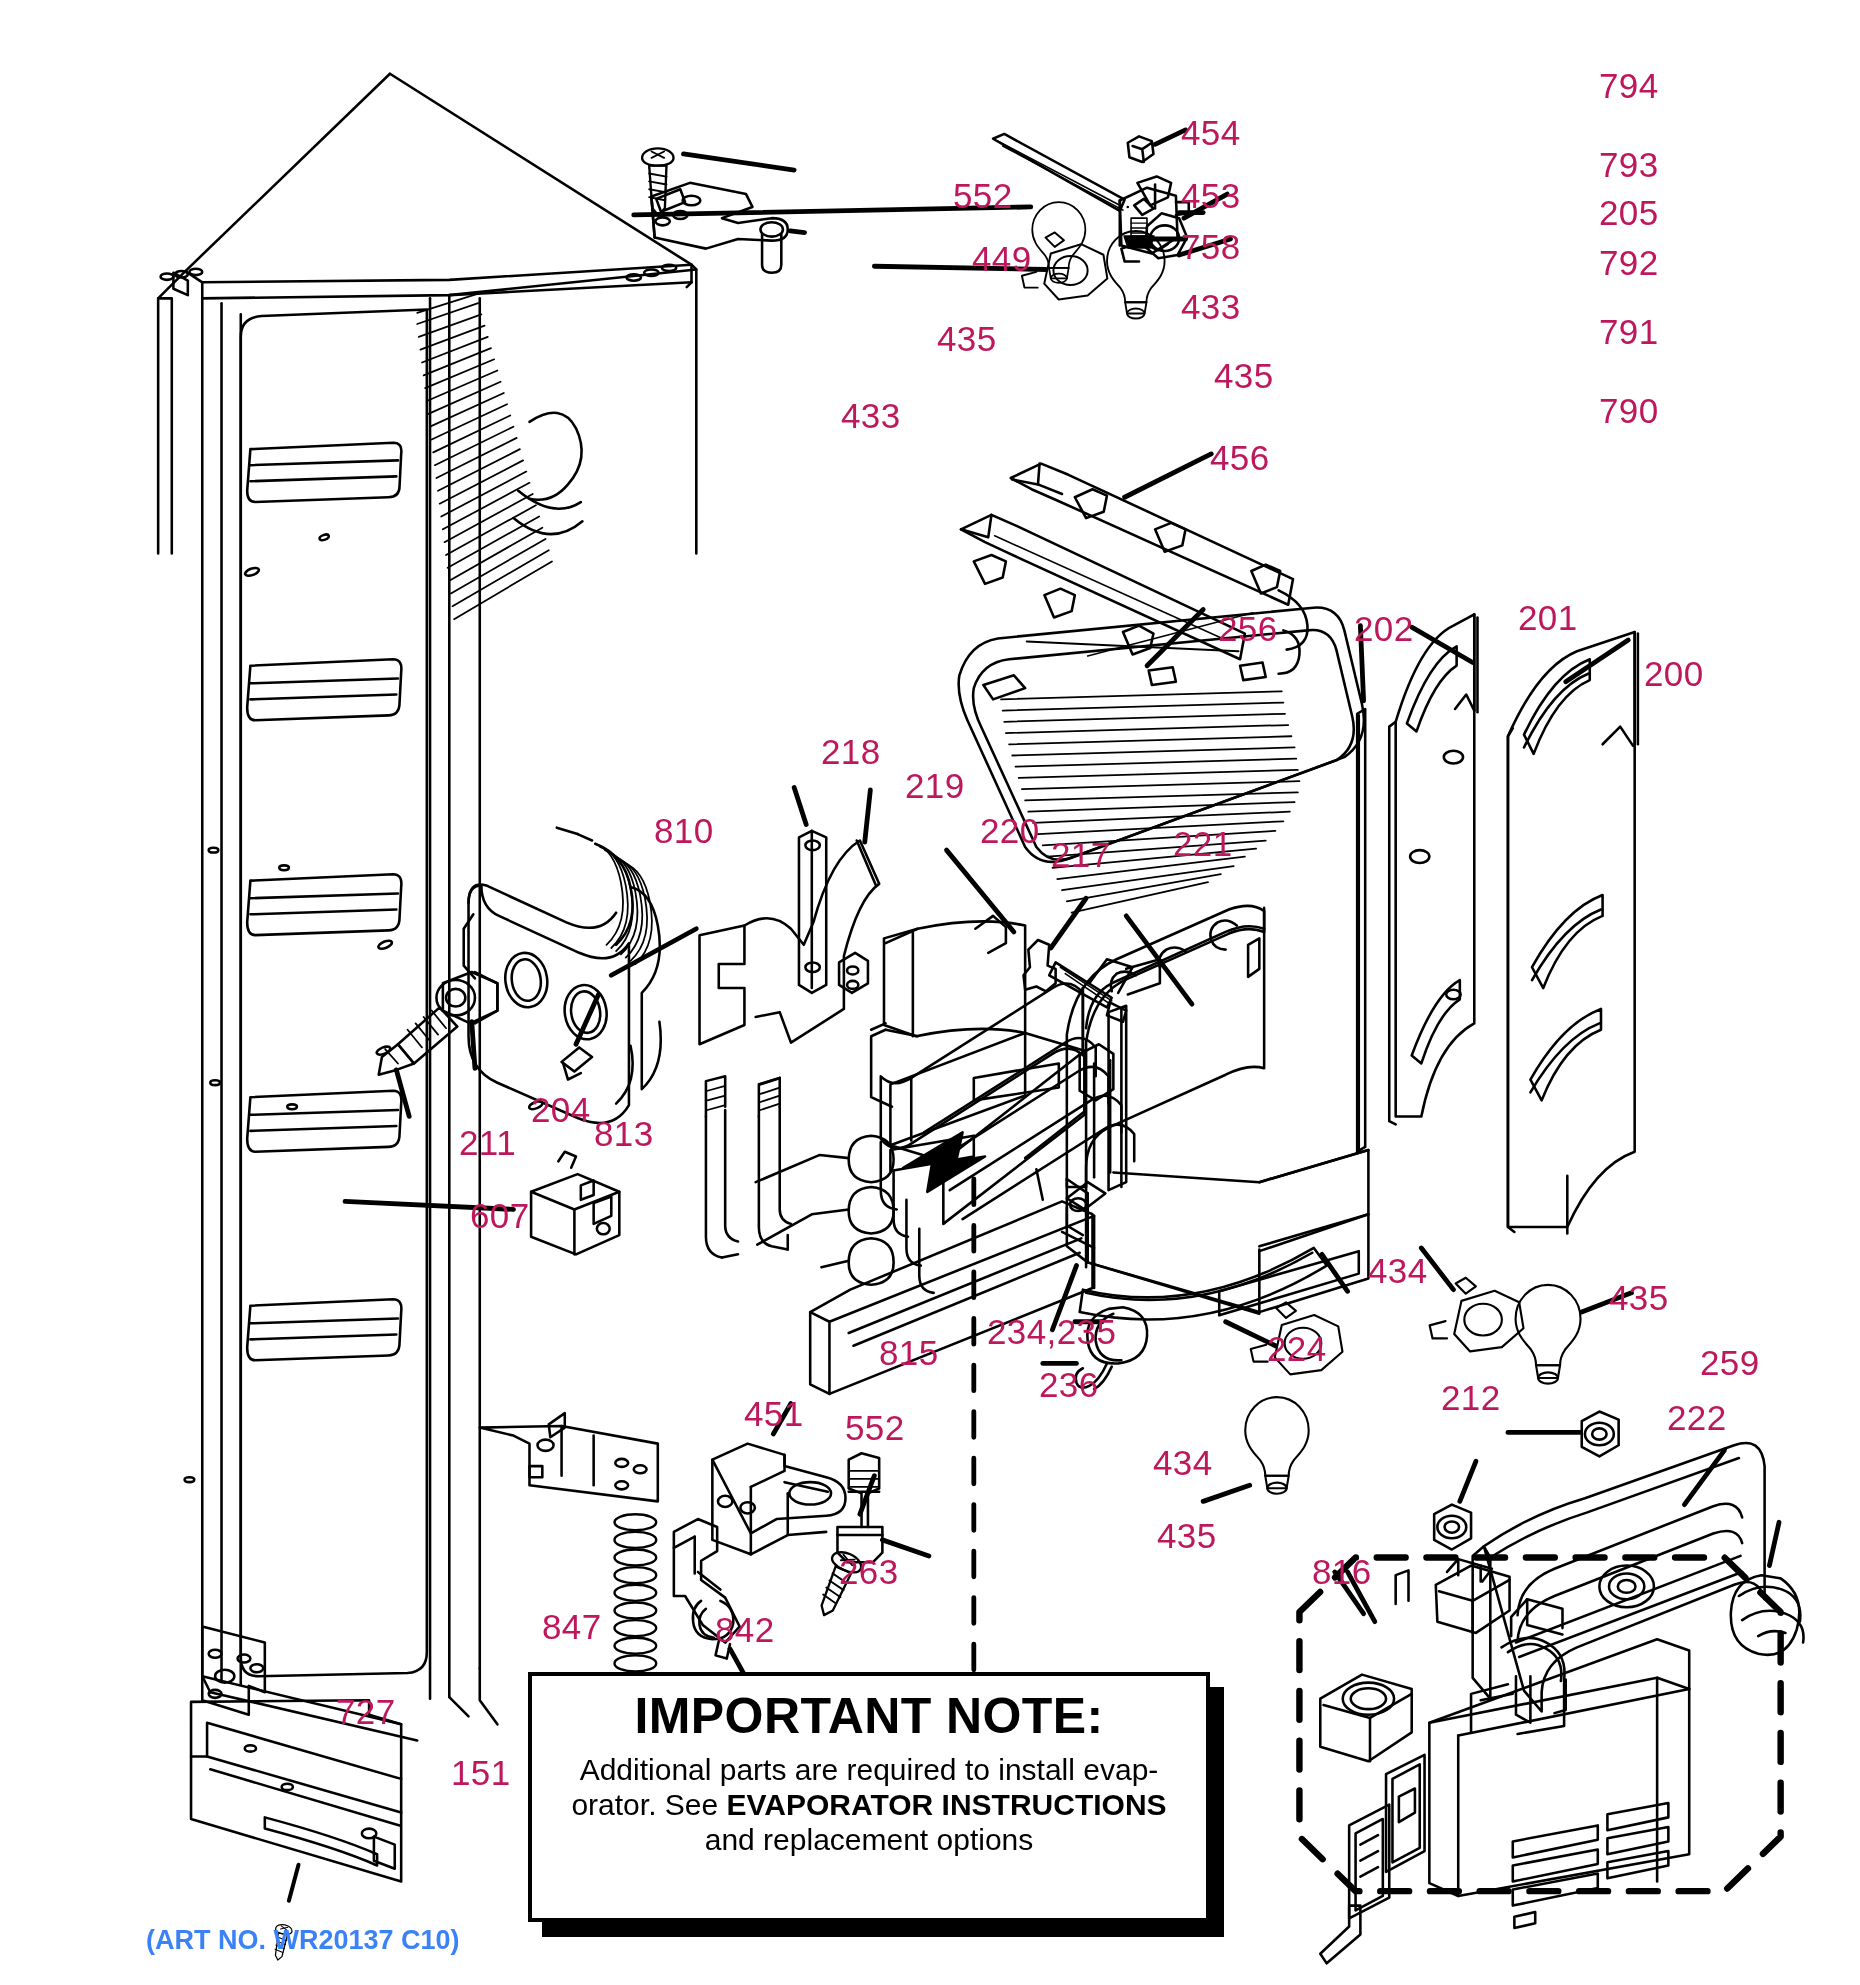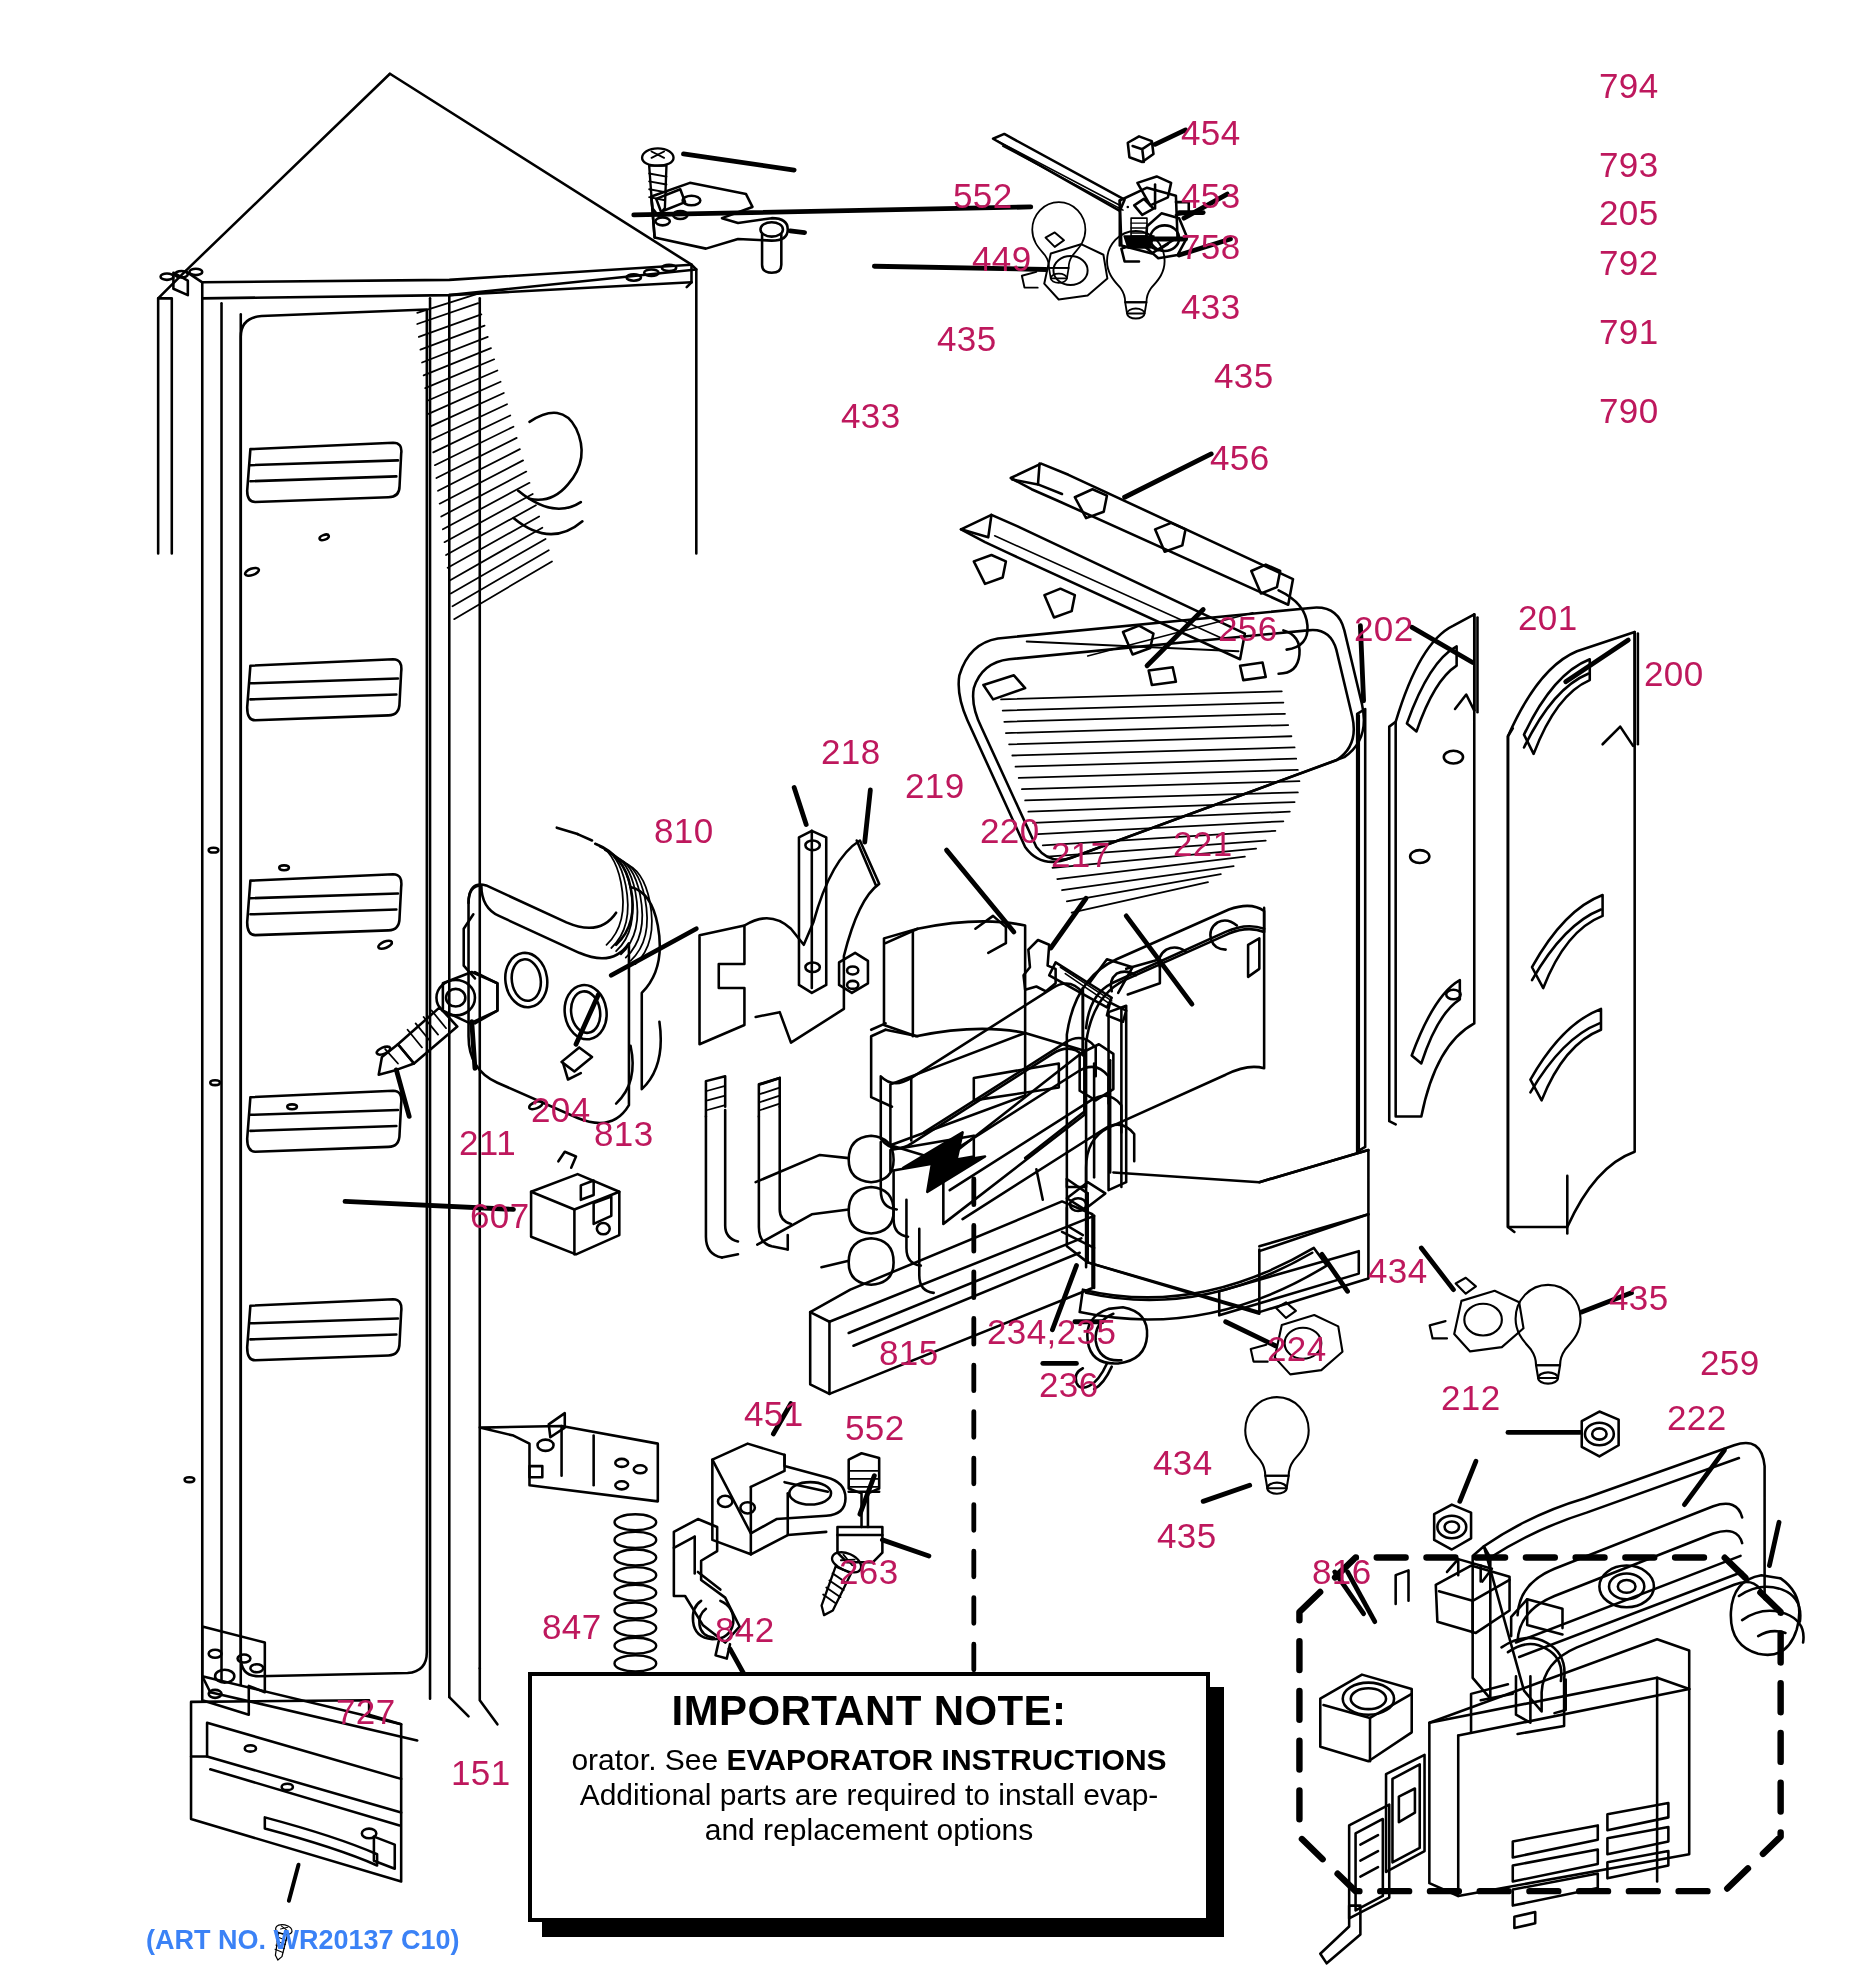--- a/index.html
+++ b/index.html
@@ -7,21 +7,21 @@
   #sheet{position:relative;width:1861px;height:1985px;background:#fff;overflow:hidden;}
   svg.art{position:absolute;left:0;top:0;width:1861px;height:1985px;}
   .cal{position:absolute;font-family:"Liberation Sans", sans-serif;font-size:35px;color:#be185d;
        letter-spacing:0.4px;white-space:nowrap;line-height:1;}
   .artno{position:absolute;font-family:"Liberation Sans", sans-serif;font-weight:bold;font-size:27px;color:#3b82f6;white-space:nowrap;}
   #noteBox{position:absolute;left:528px;top:1672px;width:682px;height:250px;
            border:4px solid #000;background:#fff;box-sizing:border-box;z-index:12;}
   #noteShadow{position:absolute;left:542px;top:1687px;width:682px;height:250px;background:#000;z-index:11;}
   #noteInner{position:relative;width:100%;height:100%;display:flex;flex-direction:column;
              align-items:center;justify-content:flex-start;padding-top:11.2px;box-sizing:border-box;}
-  .noteTitle{font-size:42px;font-weight:bold;letter-spacing:0.4px;margin-bottom:6.4px;}
+  .noteTitle{font-size:50px;font-weight:bold;letter-spacing:0.4px;margin-bottom:6.4px;}
   .noteLine{font-size:30px;text-align:center;line-height:1.18;}
   .noteLine b{font-weight:bold;}
 </style>
 </head>
 <body>
 
 <div id="sheet">
 
   <svg class="art" viewBox="0 0 2320 2475" xmlns="http://www.w3.org/2000/svg">
     <defs>
@@ -675,24 +675,24 @@
   <div class="cal" style="left:839px;top:1554px;">263</div>
   <div class="cal" style="left:542px;top:1609px;">847</div>
   <div class="cal" style="left:715px;top:1612px;">842</div>
   <div class="cal" style="left:336px;top:1694px;">727</div>
   <div class="cal" style="left:451px;top:1755px;">151</div>
 
   <div id="noteShadow"></div>
   <div id="noteBox">
     <div id="noteInner">
       <div class="noteTitle">IMPORTANT NOTE:</div>
+      <div class="noteLine">Additional parts are required to install evap-</div>
       <div class="noteLine">
         <span>orator.  See </span><b>EVAPORATOR INSTRUCTIONS</b>
       </div>
-      <div class="noteLine">Additional parts are required to install evap-</div>
       <div class="noteLine">and replacement options</div>
     </div>
   </div>
 
   <div class="artno" style="left:146px;top:1925px;">(ART NO. WR20137 C10)</div>
 
 </div>
 
 
 </body></html>

